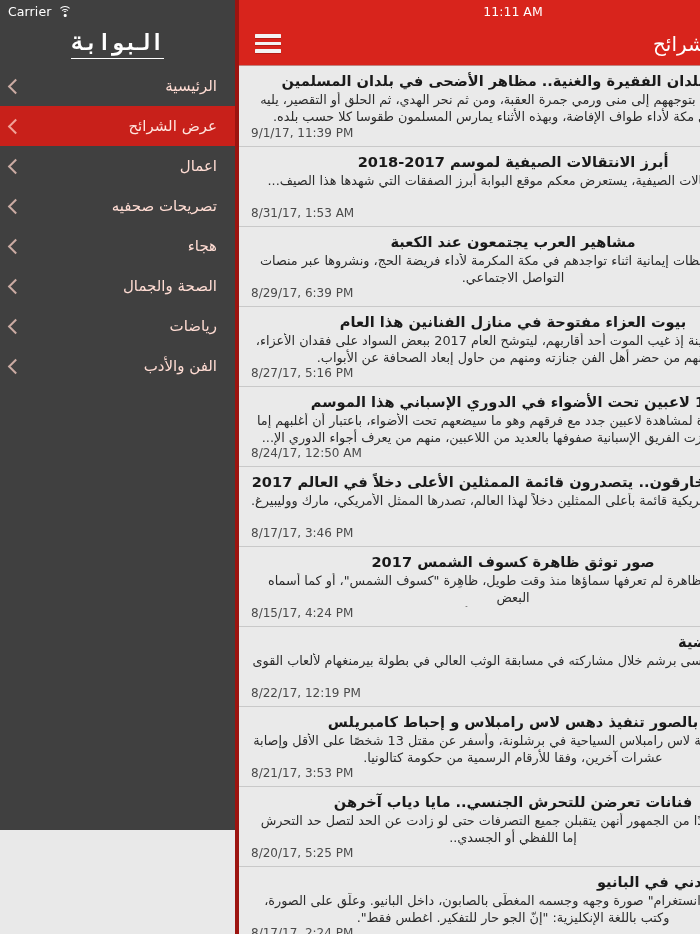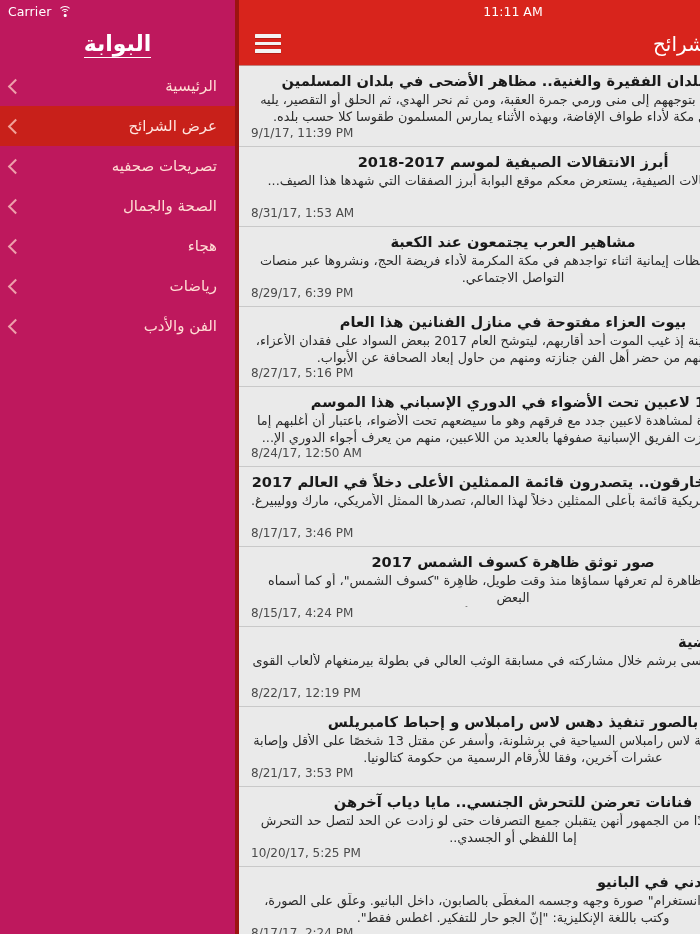--- a/index.html
+++ b/index.html
@@ -7,22 +7,22 @@
   html, body {
     width:700px; height:934px;
     overflow:hidden;
     font-family:"DejaVu Sans","Liberation Sans",sans-serif;
     background:#e9e9e9;
   }
   #app { position:relative; width:700px; height:934px; display:flex; }
 
   
   #sidebar {
-    width:235px; height:934px;
-    background:#be185d;
+    width:235px; height:830px;
+    background:#404040;
     position:relative;
     flex:0 0 235px;
     overflow:hidden;
   }
   #sb-status {
     height:22px;
     display:flex; align-items:center;
     padding:0 8px;
     color:#fff;
     font-size:12.5px;
@@ -43,20 +43,21 @@
   #brand {
     height:44px;
     display:flex; align-items:center; justify-content:center;
     color:#fff;
     font-size:22px; font-weight:700;
     direction:rtl;
   }
   #brand .brand-text {
     border-bottom:1.5px solid #fff;
     padding-bottom:1px;
+    font-family:Liberation Mono, monospace;
   }
 
   .sb-list { direction:rtl; }
   .sb-item {
     height:40px;
     display:flex; align-items:center;
     padding:0 16px 0 10px;
     color:#ffdcd3;
     font-size:15px;
     cursor:pointer;
@@ -184,29 +185,33 @@
     <nav class="sb-list" id="sb-list">
         <div class="sb-item">
           <span class="sb-label">الرئيسية</span>
           <span class="chev"></span>
         </div>
         <div class="sb-item active">
           <span class="sb-label">عرض الشرائح</span>
           <span class="chev"></span>
         </div>
         <div class="sb-item">
+          <span class="sb-label">اعمال</span>
+          <span class="chev"></span>
+        </div>
+        <div class="sb-item">
           <span class="sb-label">تصريحات صحفيه</span>
           <span class="chev"></span>
         </div>
         <div class="sb-item">
+          <span class="sb-label">هجاء</span>
+          <span class="chev"></span>
+        </div>
+        <div class="sb-item">
           <span class="sb-label">الصحة والجمال</span>
-          <span class="chev"></span>
-        </div>
-        <div class="sb-item">
-          <span class="sb-label">هجاء</span>
           <span class="chev"></span>
         </div>
         <div class="sb-item">
           <span class="sb-label">رياضات</span>
           <span class="chev"></span>
         </div>
         <div class="sb-item">
           <span class="sb-label">الفن والأدب</span>
           <span class="chev"></span>
         </div>
@@ -278,21 +283,21 @@
         <article class="news-item">
           <div class="n-title">بالصور تنفيذ دهس لاس رامبلاس و إحباط كامبريلس</div>
           <div class="n-body">وقع في منطقة لاس رامبلاس السياحية في برشلونة، وأسفر عن مقتل 13 شخصًا على الأقل وإصابة
 عشرات آخرين، وفقا للأرقام الرسمية من حكومة كتالونيا.</div>
           <div class="n-date">8/21/17, 3:53 PM</div>
         </article>
         <article class="news-item">
           <div class="n-title">فنانات تعرضن للتحرش الجنسي.. مايا دياب آخرهن</div>
           <div class="n-body">تعددة، اعتقادًا من الجمهور أنهن يتقبلن جميع التصرفات حتى لو زادت عن الحد لتصل حد التحرش
 إما اللفظي أو الجسدي..</div>
-          <div class="n-date">10/20/17, 5:25 PM</div>
+          <div class="n-date">8/20/17, 5:25 PM</div>
         </article>
         <article class="news-item">
           <div class="n-title short">أحمد السعدني في البانيو</div>
           <div class="n-body">لى تطبيق "انستغرام" صورة وجهه وجسمه المغطّى بالصابون، داخل البانيو. وعلّق على الصورة،
 وكتب باللغة الإنكليزية: "إنّ الجو حار للتفكير. اغطس فقط".</div>
           <div class="n-date">8/17/17, 2:24 PM</div>
         </article>
       </div>
   </section>
 </div>

